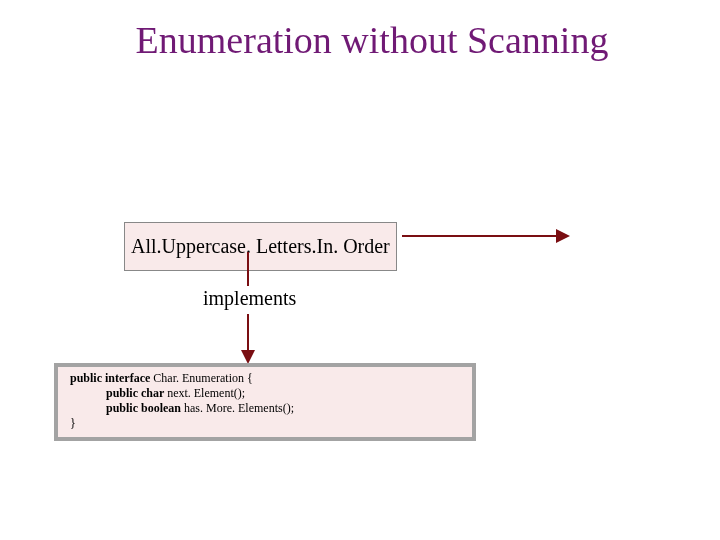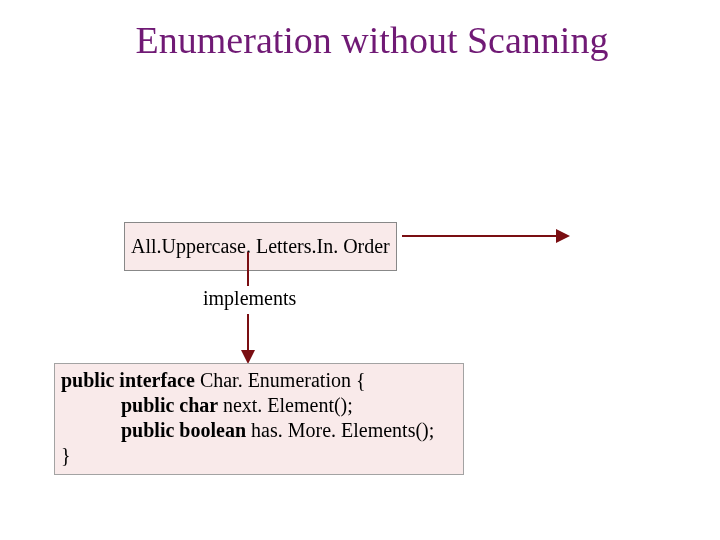--- a/index.html
+++ b/index.html
@@ -49,24 +49,24 @@
     left: 195px;
     top: 287px;
     font-size: 20px;
     margin-left: 8px;
   }
   .code-box {
     position: absolute;
     left: 54px;
     top: 363px;
     width: 396px;
-    padding: 4px 6px 6px 6px;
+    padding: 4px 6px 6px 12px;
     background: #f9eaea;
-    border: 1px solid #a3a3a3;
-    font-size: 20px;
+    border: 4px solid #a3a3a3;
+    font-size: 12px;
     line-height: 1.25;
     white-space: pre;
   }
   .kw { font-weight: bold; }
   .arrow-line {
     position: absolute;
     background: #7a0e12;
   }
   .arrow-head svg { display: block; }
   .arrow-head { position: absolute; }

